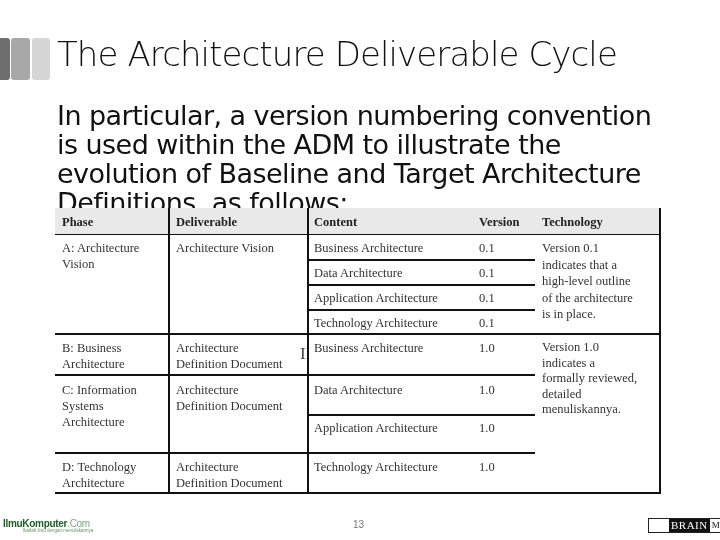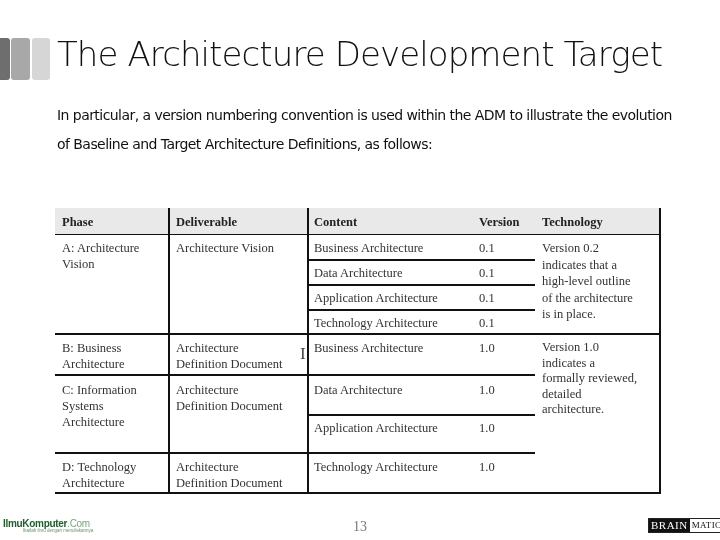--- a/index.html
+++ b/index.html
@@ -12,57 +12,57 @@
     .deco.b3 { left: 32px; width: 18px; background: #d6d6d6; }
 
     .title {
       position: absolute; left: 57px; top: 34px;
       font-family: "DejaVu Sans", sans-serif; font-weight: 300;
       font-size: 34px; letter-spacing: -0.9px; color: #111; white-space: nowrap;
     }
     .body-text {
       position: absolute; left: 57px; top: 101px; width: 620px;
       font-family: "DejaVu Sans", sans-serif;
-      font-size: 14px; line-height: 29px; letter-spacing: -0.55px; color: #111;
+      font-size: 27px; line-height: 29px; letter-spacing: -0.55px; color: #111;
     }
 
     .tbl {
       position: absolute; left: 55px; top: 208px; width: 606px; height: 286px;
       font-family: "Liberation Serif", serif; font-size: 12.5px; color: #333;
     }
     .tbl .hdr {
       position: absolute; left: 0; top: 0; width: 605px; height: 27px;
       background: #e9e9e9; border-bottom: 1.5px solid #111;
     }
     .tbl .hcell { position: absolute; top: 7px; font-weight: bold; font-size: 12.5px; color: #222; }
     .vline { position: absolute; width: 1.5px; background: #111; }
     .hline { position: absolute; height: 1.5px; background: #111; }
     .cell { position: absolute; line-height: 16px; white-space: nowrap; }
     .cursor-ibeam { position: absolute; left: 300px; top: 344px; font-family: "Liberation Serif", serif; font-size: 17px; color: #444; }
 
     .footer-logo-left { position: absolute; left: 3px; top: 518px; }
     .footer-logo-left .main { font-family: Liberation Sans, sans-serif; font-size: 10px; font-weight: bold; color: #1f5c2a; letter-spacing: -0.3px; }
     .footer-logo-left .main .com { color: #7aa57f; font-weight: normal; }
     .footer-logo-left .tag { font-size: 4.5px; color: #6a8f6c; margin-left: 20px; margin-top: -1px; }
-    .page-num { position: absolute; left: 353px; top: 519px; font-family: Liberation Serif, serif; font-size: 14px; color: #777; text-align: center; }
+    .page-num { position: absolute; left: 353px; top: 519px; font-family: Liberation Sans, sans-serif; font-size: 10px; color: #777; text-align: center; }
     .footer-logo-right {
       position: absolute; left: 648px; top: 518px; height: 15px; border: 1px solid #222;
       display: flex; align-items: stretch; font-family: "Liberation Serif", serif; font-size: 11px;
     }
-    .footer-logo-right .a { background: #111; color: #fff; padding: 0 2px; line-height: 13px; letter-spacing: 0.5px; }
+    .footer-logo-right .a { background: #111; color: #fff; padding: 0 2px; line-height: 13px; letter-spacing: 0.5px; margin-left: 20px; }
     .footer-logo-right .b { background: #fff; color: #111; padding: 0 2px; line-height: 13px; font-size: 9px; letter-spacing: 0.3px; }
   </style>
 </head>
 <body>
 
 <div class="deco b1"></div>
 <div class="deco b2"></div>
 <div class="deco b3"></div>
 
-<div class="title">The Architecture Development Target</div>
+<div class="title">The Architecture Deliverable Cycle</div>
 <div class="body-text">In particular, a version numbering convention is used within the ADM to illustrate the evolution of Baseline and Target Architecture Definitions, as follows:</div>
 
 <div class="tbl">
   <div class="hdr">
     <span class="hcell" style="left:7px">Phase</span>
     <span class="hcell" style="left:121px">Deliverable</span>
     <span class="hcell" style="left:259px">Content</span>
     <span class="hcell" style="left:424px">Version</span>
     <span class="hcell" style="left:487px">Technology</span>
   </div>
@@ -90,21 +90,21 @@
   <div class="cell" style="left:259px; top:32px">Business Architecture</div>
   <div class="cell" style="left:424px; top:32px">0.1</div>
   <div class="cell" style="left:259px; top:57px">Data Architecture</div>
   <div class="cell" style="left:424px; top:57px">0.1</div>
   <div class="cell" style="left:259px; top:82px">Application Architecture</div>
   <div class="cell" style="left:424px; top:82px">0.1</div>
   <div class="cell" style="left:259px; top:107px">Technology Architecture</div>
   <div class="cell" style="left:424px; top:107px">0.1</div>
 
   <div class="cell" style="left:487px; top:32px; line-height:16.5px">
-    <div>Version 0.2</div>
+    <div>Version 0.1</div>
     <div>indicates that a</div>
     <div>high-level outline</div>
     <div>of the architecture</div>
     <div>is in place.</div>
   </div>
 
   <div class="cell" style="left:7px; top:132px">
     <div>B: Business</div>
     <div>Architecture</div>
   </div>
@@ -138,21 +138,21 @@
     <div>Definition Document</div>
   </div>
   <div class="cell" style="left:259px; top:251px">Technology Architecture</div>
   <div class="cell" style="left:424px; top:251px">1.0</div>
 
   <div class="cell" style="left:487px; top:132px; line-height:15.5px">
     <div>Version 1.0</div>
     <div>indicates a</div>
     <div>formally reviewed,</div>
     <div>detailed</div>
-    <div>architecture.</div>
+    <div>menuliskannya.</div>
   </div>
 </div>
 
 <span class="cursor-ibeam">I</span>
 
 <div class="footer-logo-left">
   <div class="main"><span>IlmuKomputer</span><span class="com">.Com</span></div>
   <div class="tag">Ikatlah ilmu dengan menuliskannya</div>
 </div>
 <div class="page-num">13</div>

